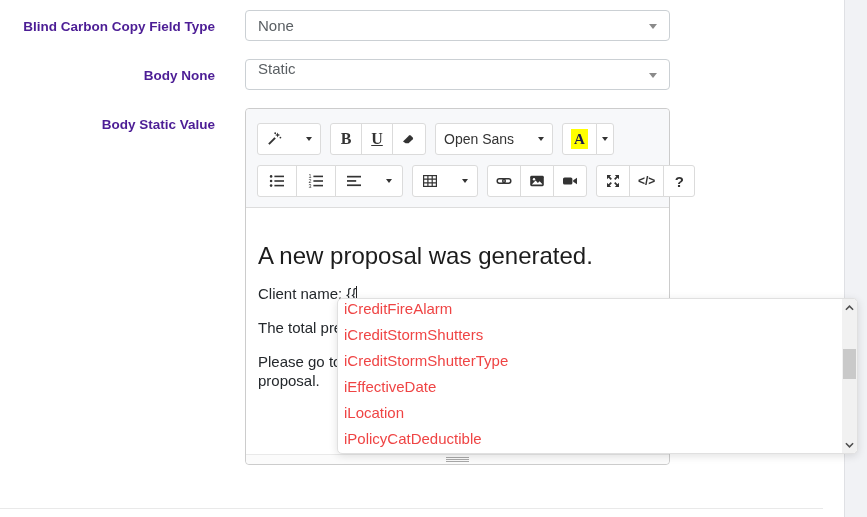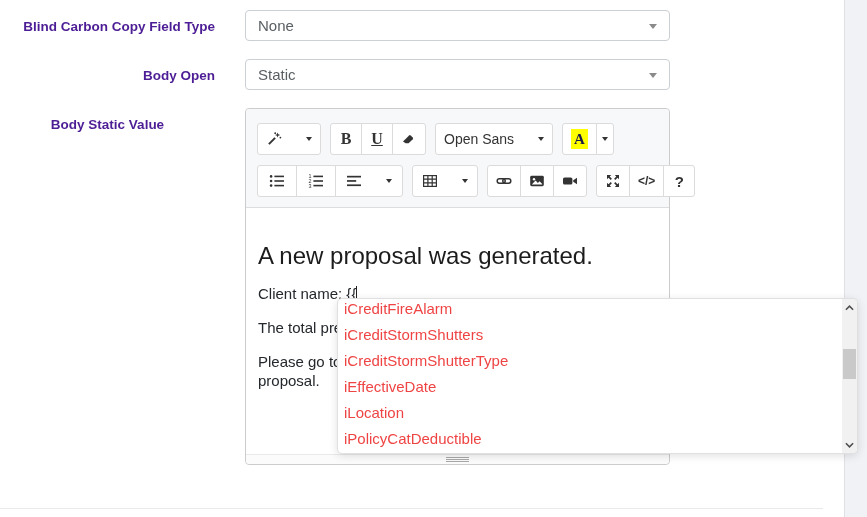--- a/index.html
+++ b/index.html
@@ -118,27 +118,27 @@
 </style>
 </head>
 <body>
 
 <div class="form-label" style="top:18px;">Blind Carbon Copy Field Type</div>
 <div class="select" style="top:10px;">
   <span>None</span>
   <span class="select-caret"></span>
 </div>
 
-<div class="form-label" style="top:67px;">Body Open</div>
-<div class="select" style="top:59px;">
+<div class="form-label" style="top:67px;">Body None</div>
+<div class="select" style="top:59px;align-items:flex-end;">
   <span>Static</span>
   <span class="select-caret"></span>
 </div>
 
-<div class="form-label" style="top:116px;text-align:center;">Body Static Value</div>
+<div class="form-label" style="top:116px;">Body Static Value</div>
 
 <div class="note-editor">
   <div class="note-toolbar">
     <div class="tb-row">
       <div class="btn-group">
         <div class="btn">
           <span class="icon">
             <svg width="16" height="16" viewBox="0 0 16 16">
                 <path d="M2.2 12.4 L8.4 6.2 L9.8 7.6 L3.6 13.8 Z" fill="#333"></path>
                 <path d="M11.6 1.4 l.7 1.9 1.9 .7 -1.9 .7 -.7 1.9 -.7 -1.9 -1.9 -.7 1.9 -.7 z" fill="#333"></path>

